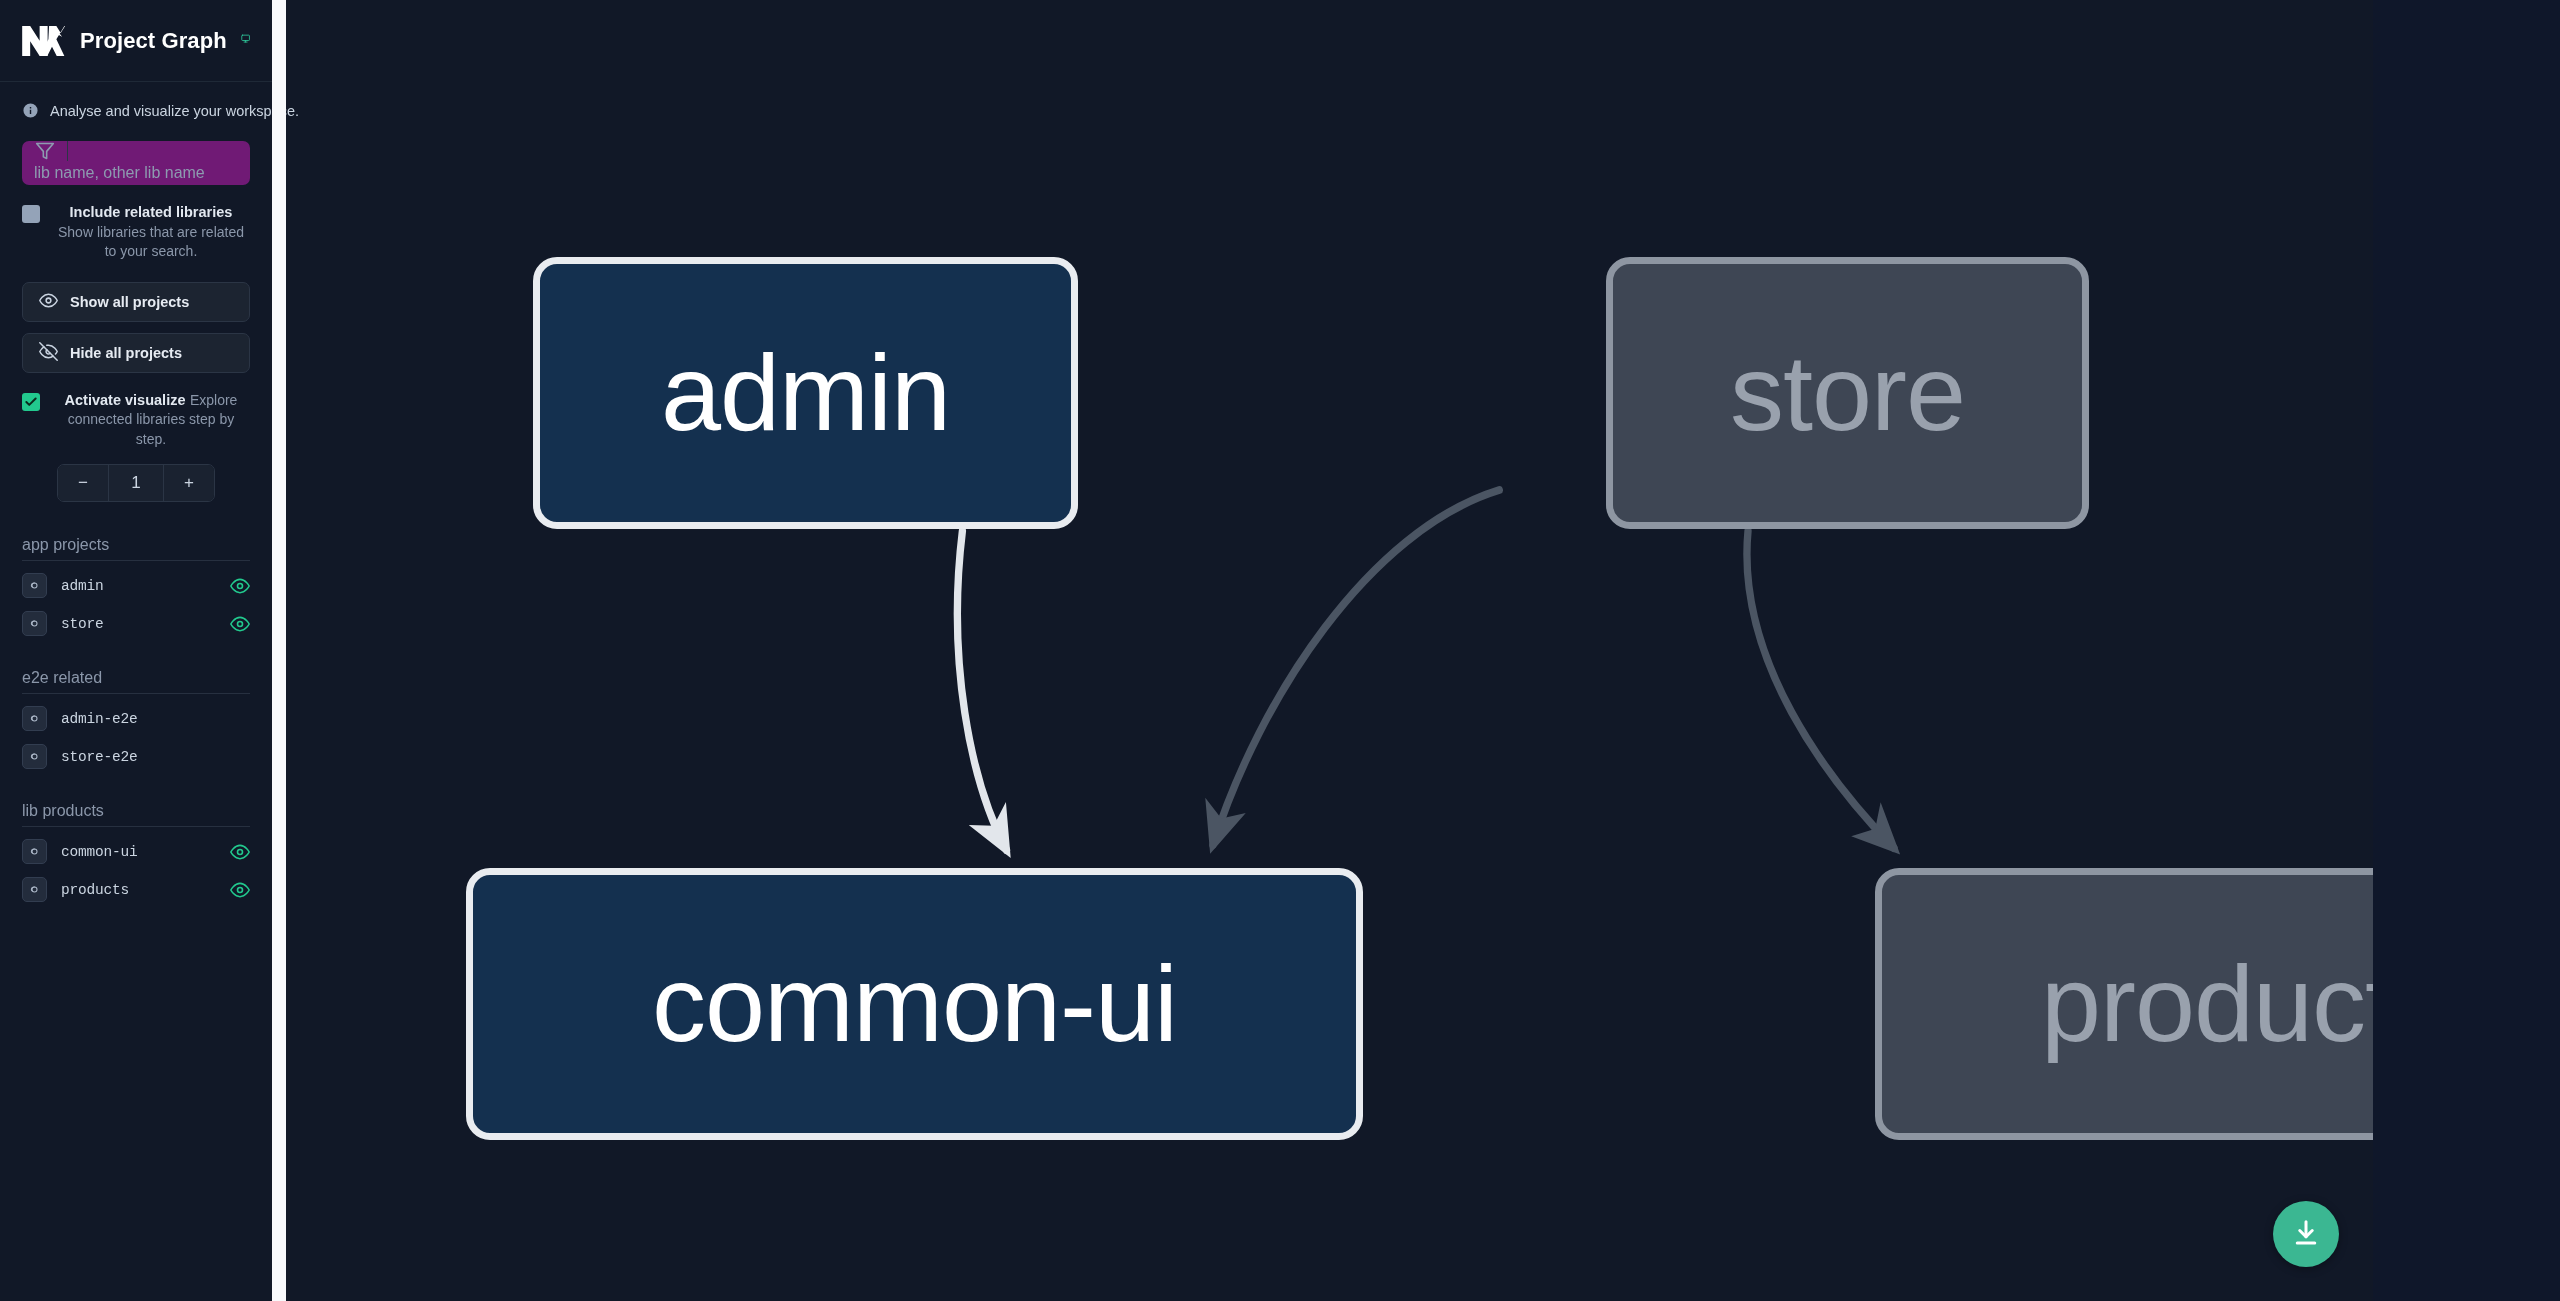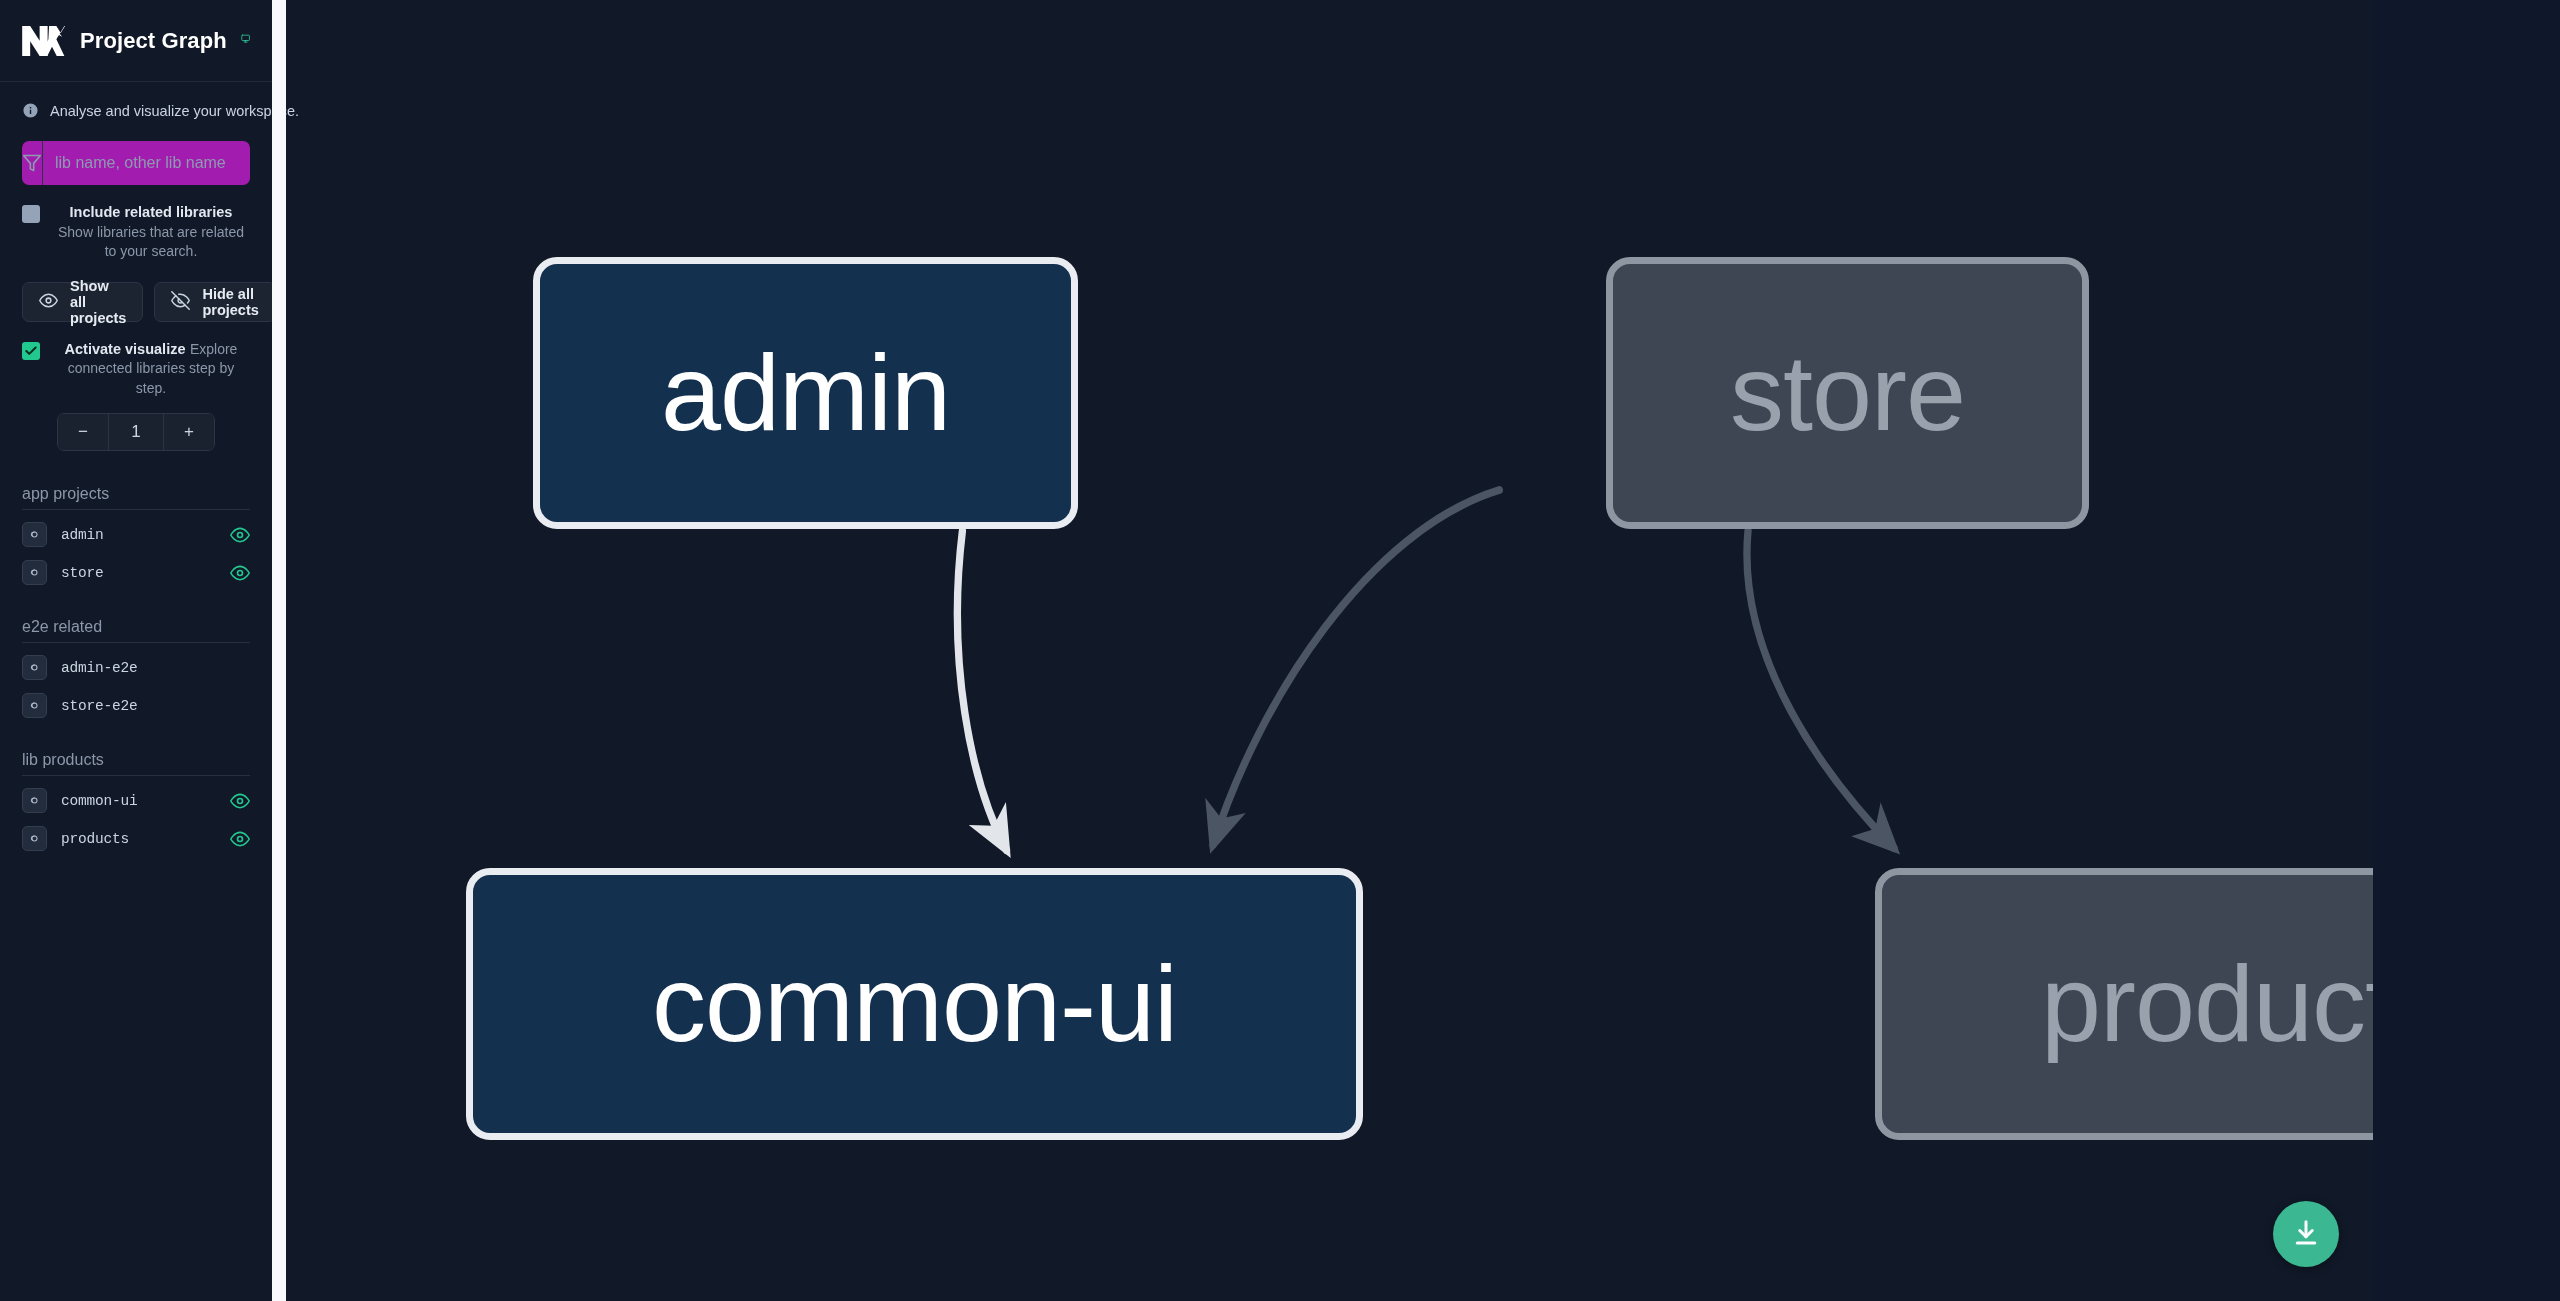--- a/index.html
+++ b/index.html
@@ -37,24 +37,25 @@
   .sb-tagline {
     display: flex; align-items: center; gap: 11px;
     padding: 20px 22px 0 22px;
   }
   .info-icon { width: 17px; height: 17px; flex: 0 0 17px; color: #94a3b8; }
   .sb-tagline-text { color: #cbd5e1; font-size: 14.5px; white-space: nowrap; }
 
   .sb-search-wrap { padding: 22px 22px 0 22px; }
   .sb-search {
     display: flex; align-items: stretch;
-    background: #a21caf;
+    background: #701a75;
     border-radius: 7px;
     height: 44px;
     overflow: hidden;
+    flex-direction: column;
   }
   .sb-search-icon-box {
     width: 46px; display: flex; align-items: center; justify-content: center;
     border-right: 1px solid #2b3545;
   }
   .funnel-icon { width: 20px; height: 20px; color: #8d9bb0; }
   .sb-search input {
     flex: 1; border: 0; outline: 0; background: transparent;
     color: #e2e8f0; font-size: 16px;
     font-family: "Liberation Sans", sans-serif;
@@ -68,21 +69,21 @@
     border-radius: 3px; background: #94a3b8;
     display: flex; align-items: center; justify-content: center;
   }
   .cb.checked { background: #22c98e; }
   .cb svg { width: 14px; height: 14px; color: #0b2b1d; display:none; }
   .cb.checked svg { display:block; }
   .opt-txt { min-width: 0; text-align: center; }
   .opt-title { color: #e2e8f0; font-size: 14.5px; font-weight: 700; line-height: 1.35; }
   .opt-desc { color: #8b97aa; font-size: 14px; line-height: 1.4; margin-top: 1px; }
 
-  .sb-btns { padding: 20px 22px 0 22px; display: flex; flex-direction: row; gap: 11px; }
+  .sb-btns { padding: 20px 22px 0 22px; display: flex; flex-direction: column; gap: 11px; }
   .sb-btn {
     height: 40px; border-radius: 7px;
     background: #1c2431; border: 1px solid #2b3545;
     display: flex; align-items: center; gap: 12px;
     padding: 0 16px; cursor: pointer;
   }
   .sb-btn svg { width: 19px; height: 19px; color: #c9d3e0; flex: 0 0 19px; }
   .sb-btn span { color: #e6ebf2; font-size: 14.5px; font-weight: 700; }
 
   .stepper-wrap { padding: 14px 22px 0 22px; display: flex; justify-content: center; }

